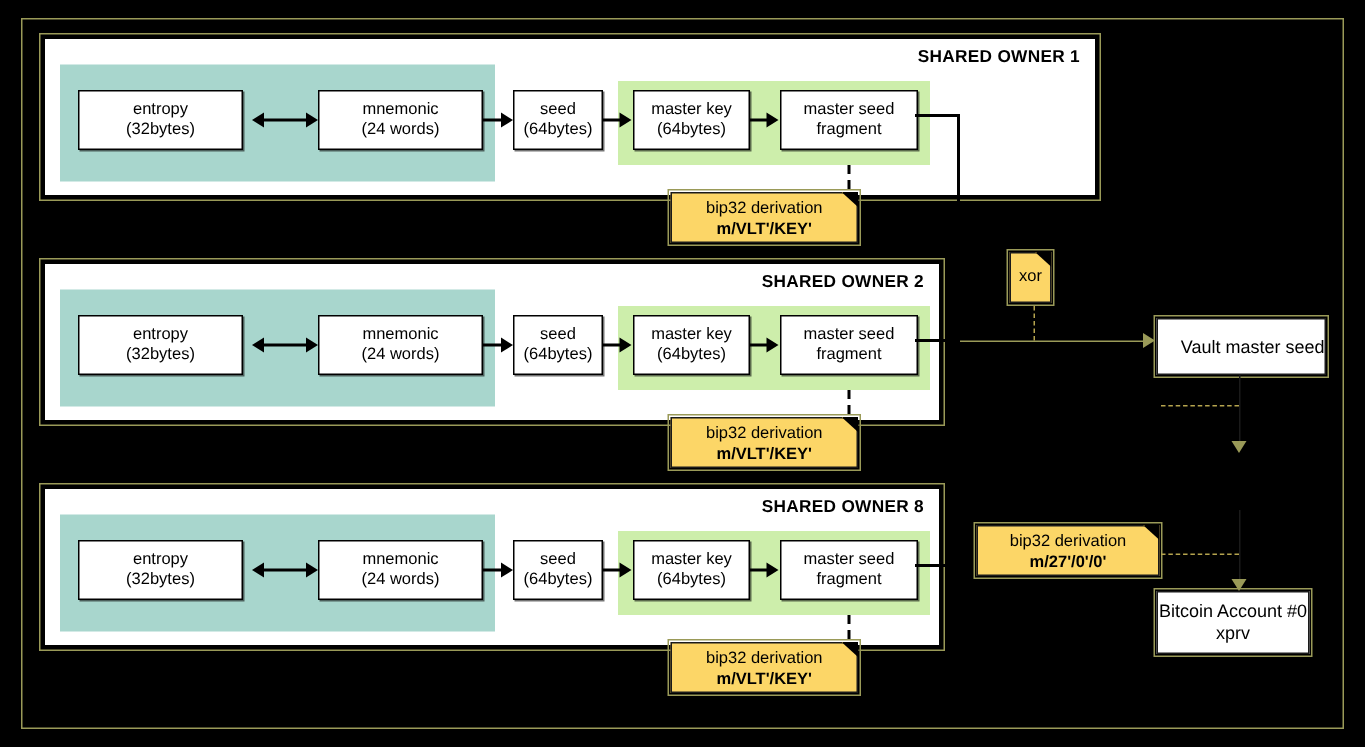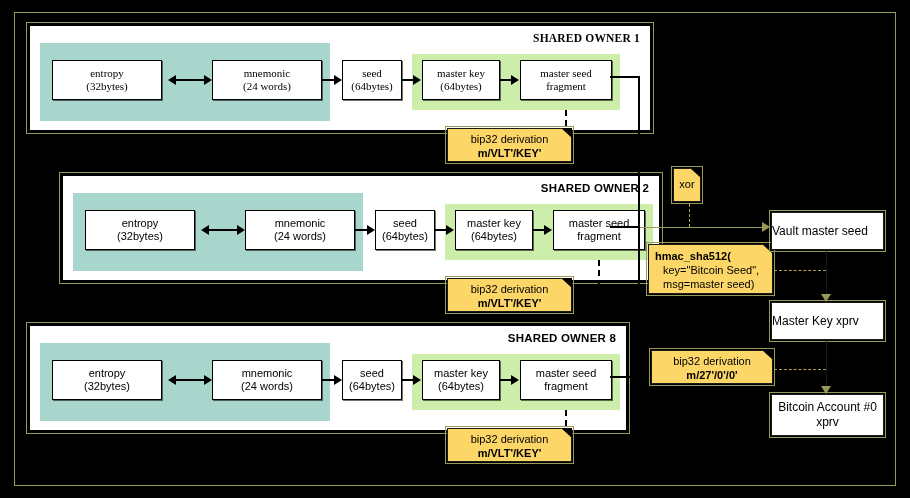--- a/index.html
+++ b/index.html
@@ -62,21 +62,21 @@
   .node span{display:block;}
 
   
   .rnode{
     background:#ffffff;
     border:1.4px solid #1a1a1a;
     outline:1px solid #9a9a58;
     outline-offset:1px;
     display:flex;
     align-items:center;
-    justify-content:flex-start;
+    justify-content:flex-end;
     text-align:center;
     font-size:12px;
     line-height:15px;
     color:#000;
   }
 
   
   .note{
     background:#fcd667;
     border:1px solid #1a1a1a;
@@ -145,21 +145,21 @@
     border-top:8px solid #9a9a58;
   }
 </style>
 </head>
 <body>
 
 <div id="canvas">
 
   <div class="abs outer-frame"></div>
 
-  <div class="abs owner-panel" style="left:28px;top:24px;width:624px;height:108px;font-family:Liberation Serif, serif;">
+  <div class="abs owner-panel" style="left:28px;top:24px;width:704px;height:108px;">
     <div class="owner-title">SHARED OWNER 1</div>
     <div class="abs band-teal" style="left:10px;top:17px;width:290px;height:78px;"></div>
     <div class="abs band-green" style="left:382px;top:28px;width:208px;height:56px;"></div>
 
     <div class="abs node" style="left:22px;top:34px;width:110px;height:40px;">
       <div>
         <span>entropy</span>
         <span>(32bytes)</span>
       </div>
     </div>
@@ -203,21 +203,21 @@
 
     <div class="abs dash-v" style="left:535px;top:84px;height:26px;"></div>
   </div>
 
   <div class="abs note" style="left:447px;top:128px;width:125px;height:34px;">
     <div class="fold"></div>
     <div class="l1">bip32 derivation</div>
     <div class="l2">m/VLT'/KEY'</div>
   </div>
 
-  <div class="abs owner-panel" style="left:28px;top:174px;width:600px;height:108px;margin-left:33px;">
+  <div class="abs owner-panel" style="left:28px;top:174px;width:600px;height:108px;">
     <div class="owner-title">SHARED OWNER 2</div>
     <div class="abs band-teal" style="left:10px;top:17px;width:290px;height:78px;"></div>
     <div class="abs band-green" style="left:382px;top:28px;width:208px;height:56px;"></div>
 
     <div class="abs node" style="left:22px;top:34px;width:110px;height:40px;">
       <div>
         <span>entropy</span>
         <span>(32bytes)</span>
       </div>
     </div>
@@ -325,49 +325,40 @@
 
   <div class="abs oline oh" style="left:640px;top:226.5px;width:126px;"></div>
   <div class="abs oarr-r" style="left:762px;top:222px;"></div>
 
   <div class="abs note" style="left:673px;top:168px;width:28px;height:34px;padding-top:8px;">
     <div class="fold"></div>
     <div class="l1">xor</div>
   </div>
   <div class="abs dash-yellow-v" style="left:689px;top:204px;height:23px;"></div>
 
-  <div class="abs note left-align" style="left:648px;top:244px;width:125px;height:50px;padding-top:4px;">
-    <div class="fold"></div>
-    <div class="l1">hmac_sha512(</div>
-    <div class="l2">key="Bitcoin Seed",</div>
-    <div class="l3">msg=master seed)</div>
-  </div>
   <div class="abs dash-yellow-h" style="left:774px;top:270px;width:52px;"></div>
 
   <div class="abs note" style="left:651px;top:350px;width:122px;height:34px;">
     <div class="fold"></div>
     <div class="l1">bip32 derivation</div>
     <div class="l2">m/27'/0'/0'</div>
   </div>
   <div class="abs dash-yellow-h" style="left:774px;top:369px;width:52px;"></div>
 
   <div class="abs rnode" style="left:771px;top:212px;width:113px;height:38px;">
     <span>Vault master seed</span>
   </div>
 
   <div class="abs vline" style="left:825.5px;top:250px;height:48px;background:#1a1a1a;"></div>
   <div class="abs oarr-d" style="left:821px;top:294px;"></div>
 
-  <div class="abs rnode" style="left:771px;top:302px;width:113px;height:38px;">
-    <span>Master Key xprv</span>
-  </div>
 
   <div class="abs vline" style="left:825.5px;top:340px;height:50px;background:#1a1a1a;"></div>
   <div class="abs oarr-d" style="left:821px;top:386px;"></div>
 
-  <div class="abs rnode" style="left:771px;top:394px;width:113px;height:42px;">
+  <div class="abs rnode" style="left:771px;top:394px;width:102px;height:42px;">
     <div>
       <span>Bitcoin Account #0</span>
       <span>xprv</span>
     </div>
   </div>
 
 </div>
 
 </body></html>

